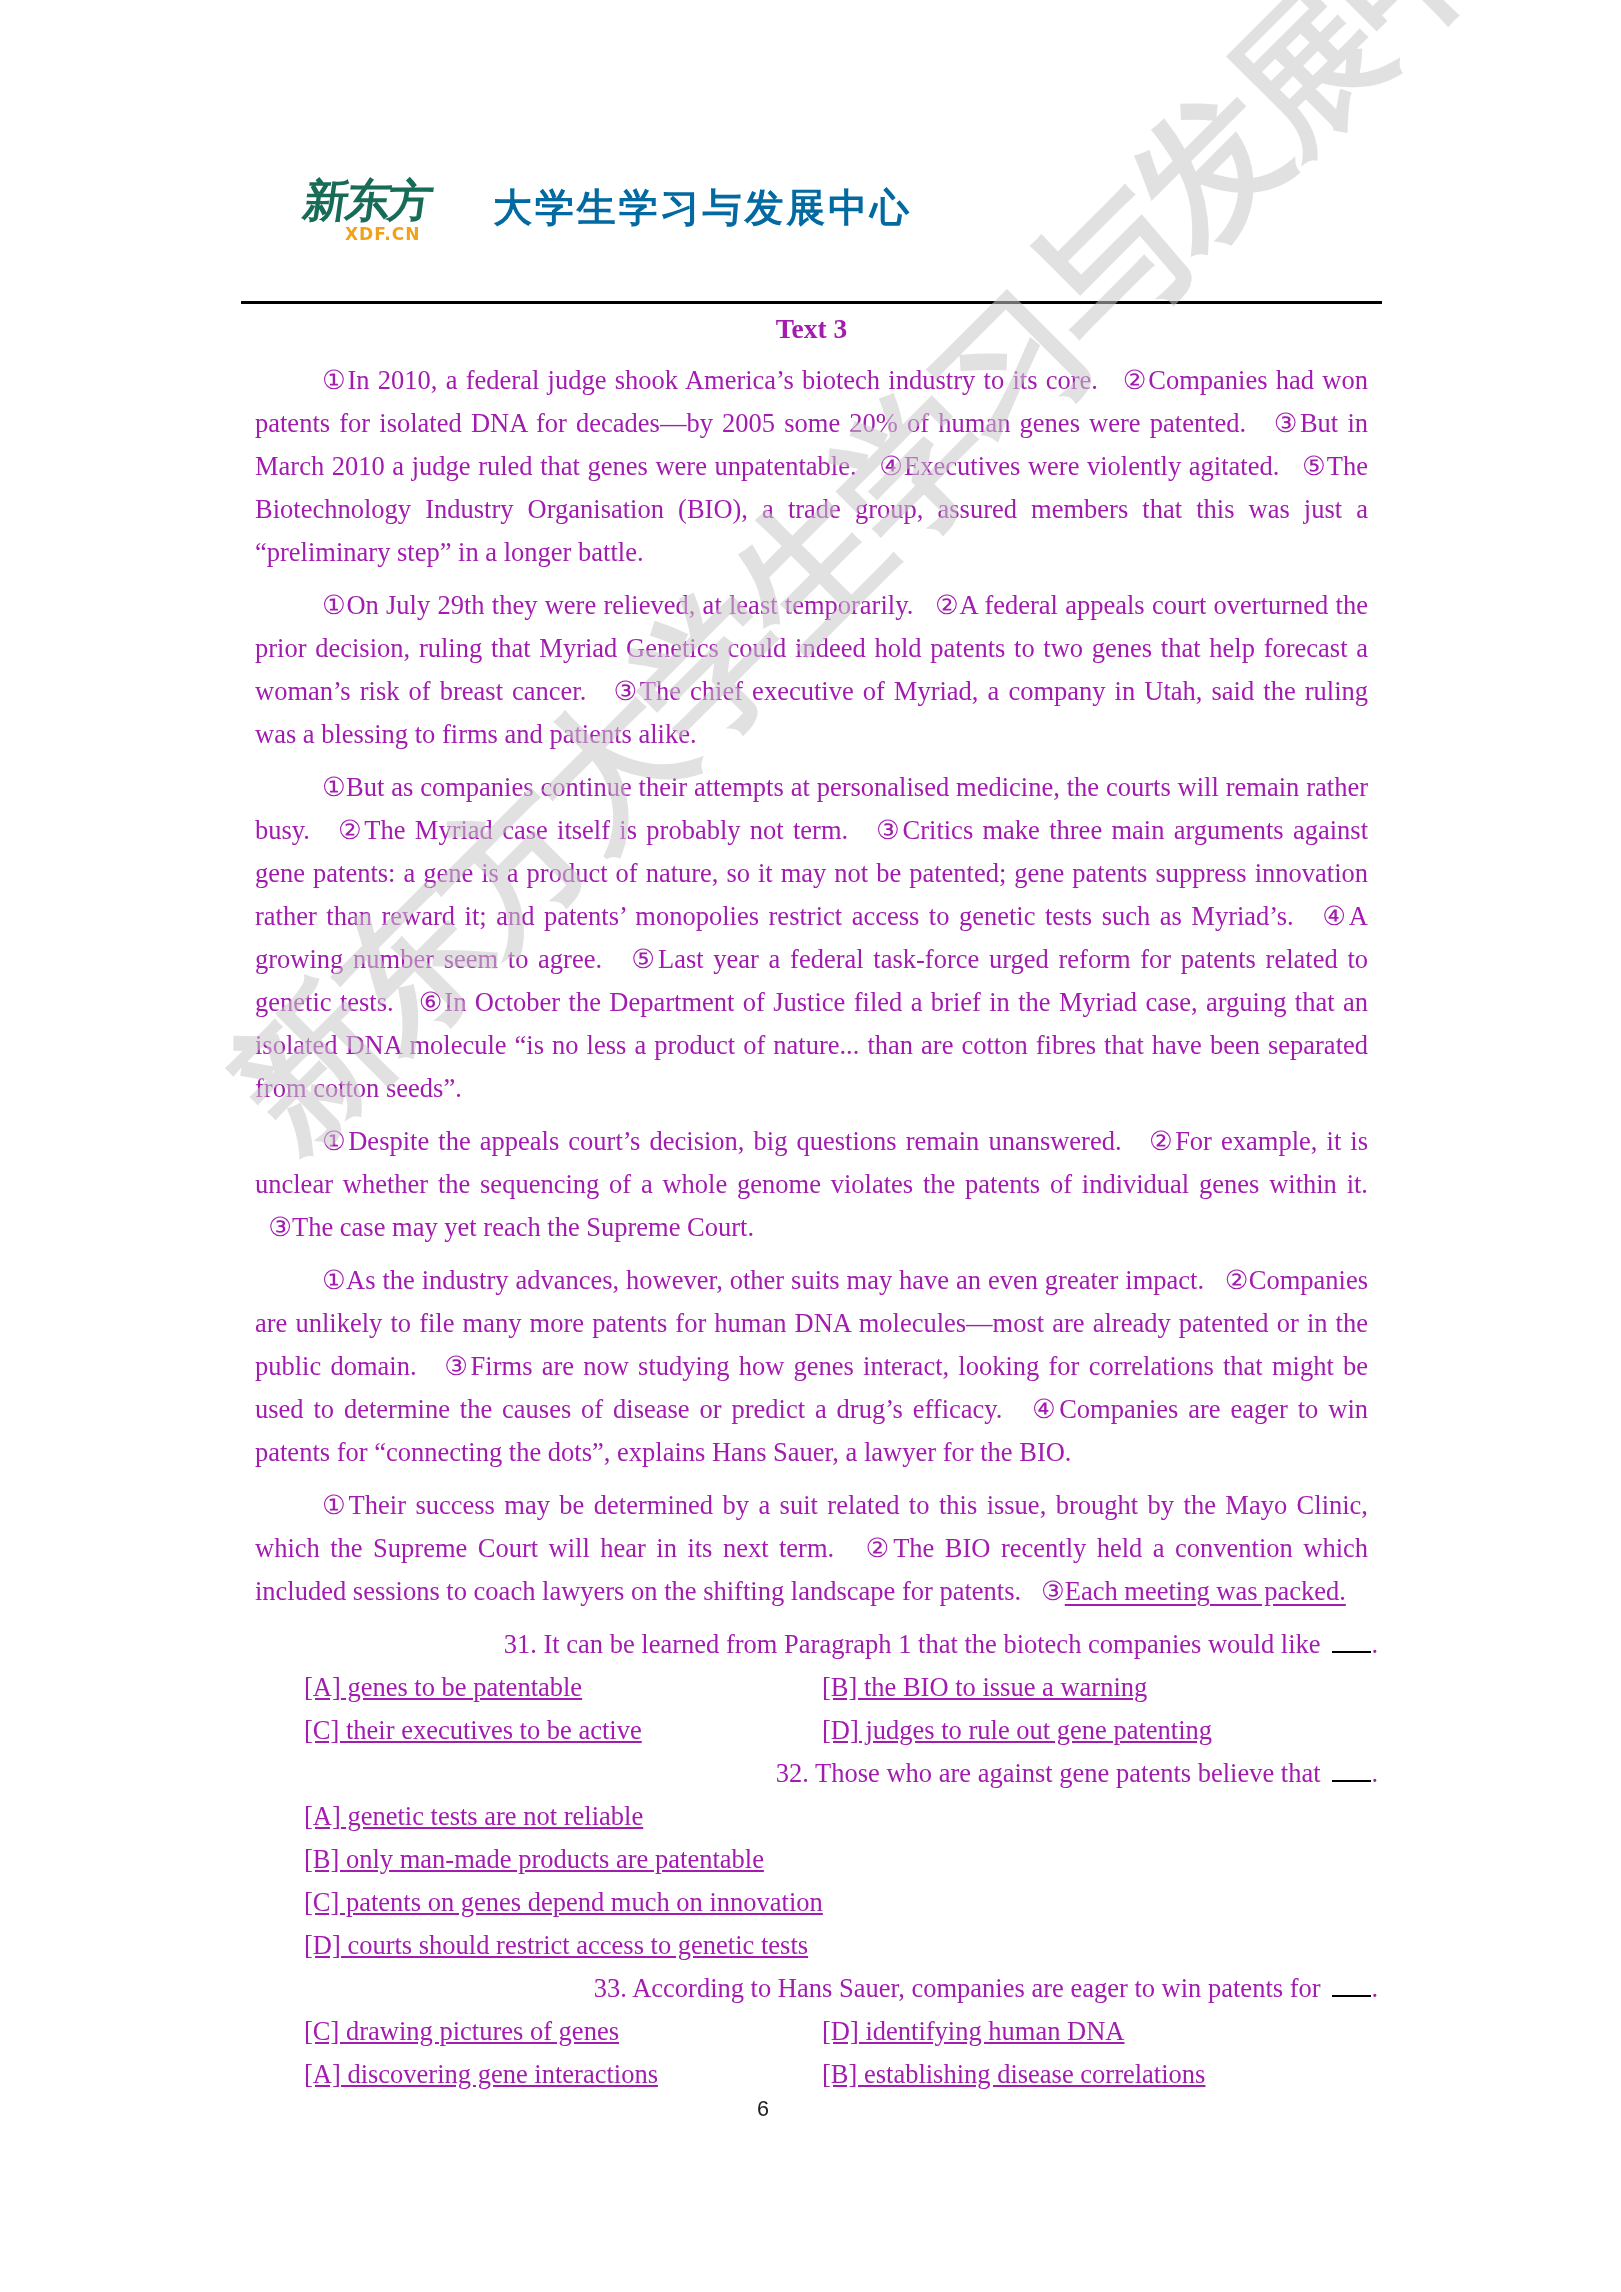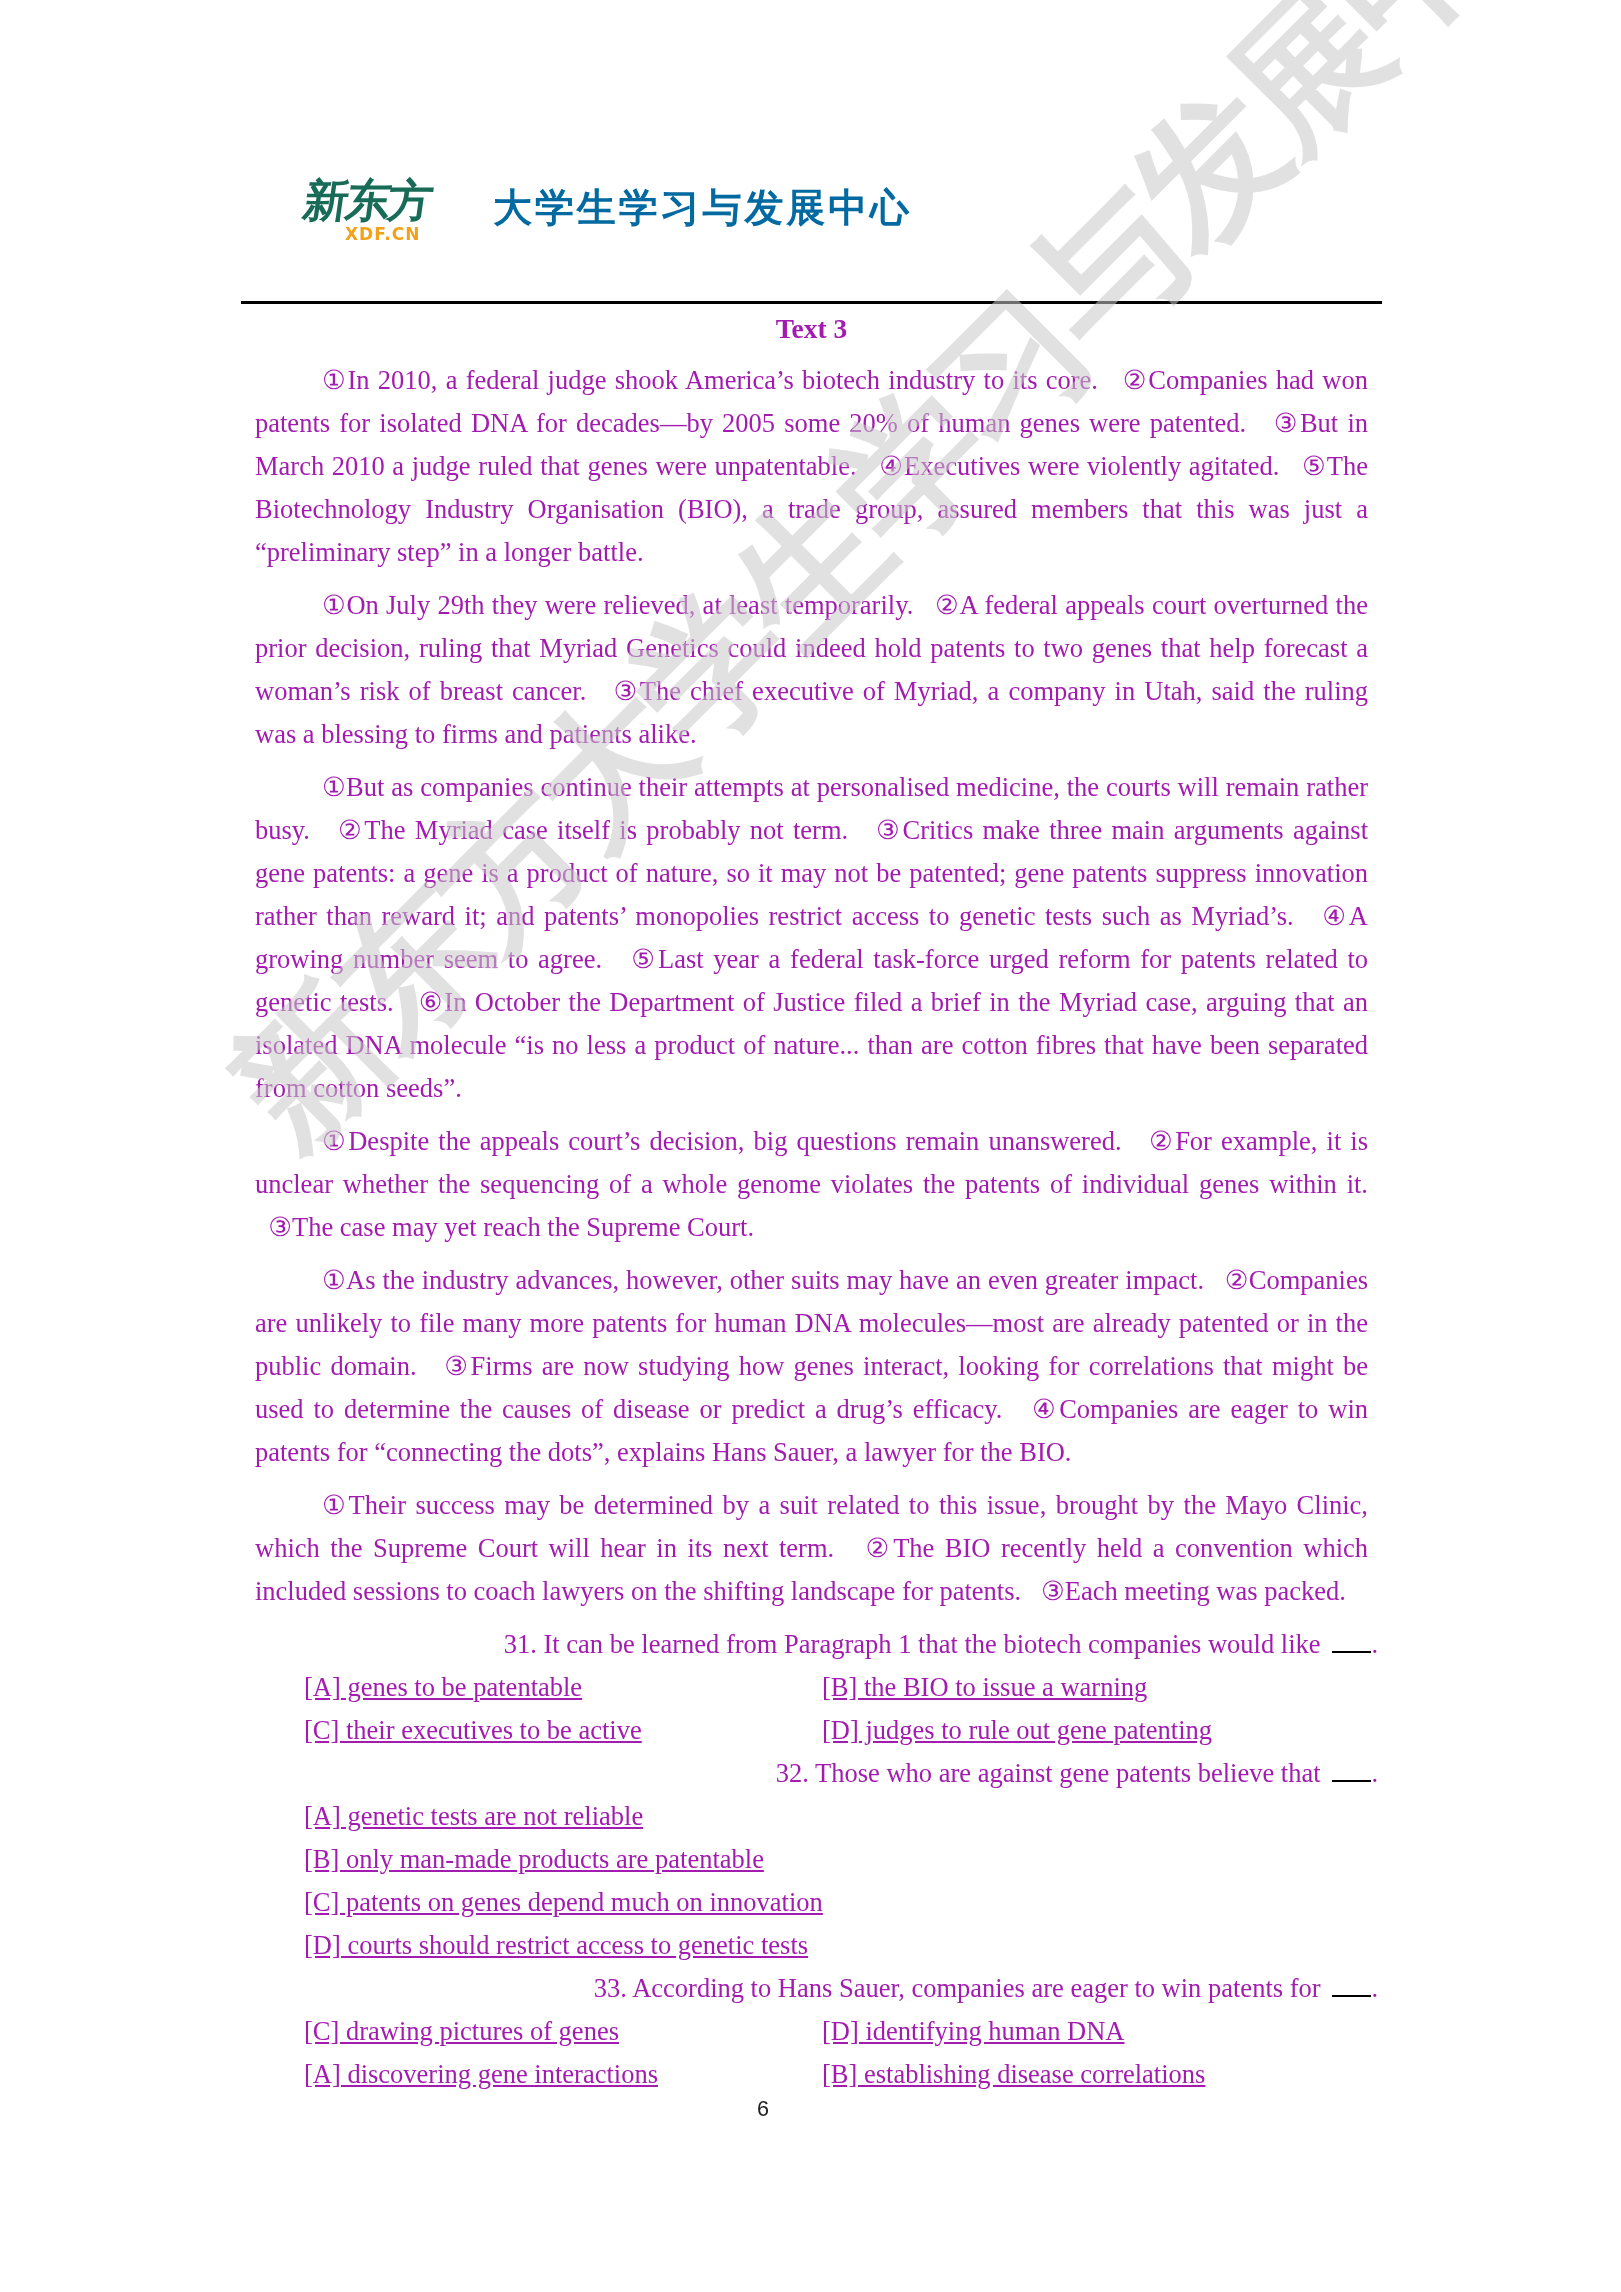--- a/index.html
+++ b/index.html
@@ -21,21 +21,21 @@
   .watermark { position: absolute; left: 201px; top: 1059px; width: 1470px; transform-origin: 0 0;
                transform: rotate(-45deg); font-family: "DejaVu Sans", sans-serif; font-weight: bold;
                font-size: 147px; color: rgba(200,200,200,0.55); white-space: nowrap; letter-spacing: -5.9px;
                pointer-events: none; z-index: 3; line-height: 167px; }
 
   .content { position: absolute; left: 245px; top: 310px; width: 1133px; z-index: 1;
              font-family: "Liberation Serif", serif; font-size: 26.5px; line-height: 43px; color: #a21caf; }
   .heading { text-align: center; font-weight: bold; font-size: 27.4px; line-height: 39px; margin: 0 0 0 0; }
   .para { text-align: justify; text-indent: 67px; margin: 10px; }
   .para .sent + .sent::before { content: "\00a0\00a0"; }
-  .underline { text-underline-offset: 3.9px; }
+  .underline { text-decoration: underline; text-underline-offset: 3.9px; }
 
   .question { margin: 0; text-align: right; }
   .blank { display: inline-block; width: 39px; border-bottom: 2px solid #000; height: 19.6px; margin-left: 11.8px; vertical-align: baseline; }
   .opts { margin: 0 0 0 59px; text-decoration: underline; }
   .opt-row { display: flex; }
   .opt { width: 518px; }
   .opt-single { display: block; }
 
   .page-num { position: absolute; left: 757px; top: 2096px; font-family: "Liberation Sans", sans-serif; font-size: 21.6px; color: #222; }
 </style>

